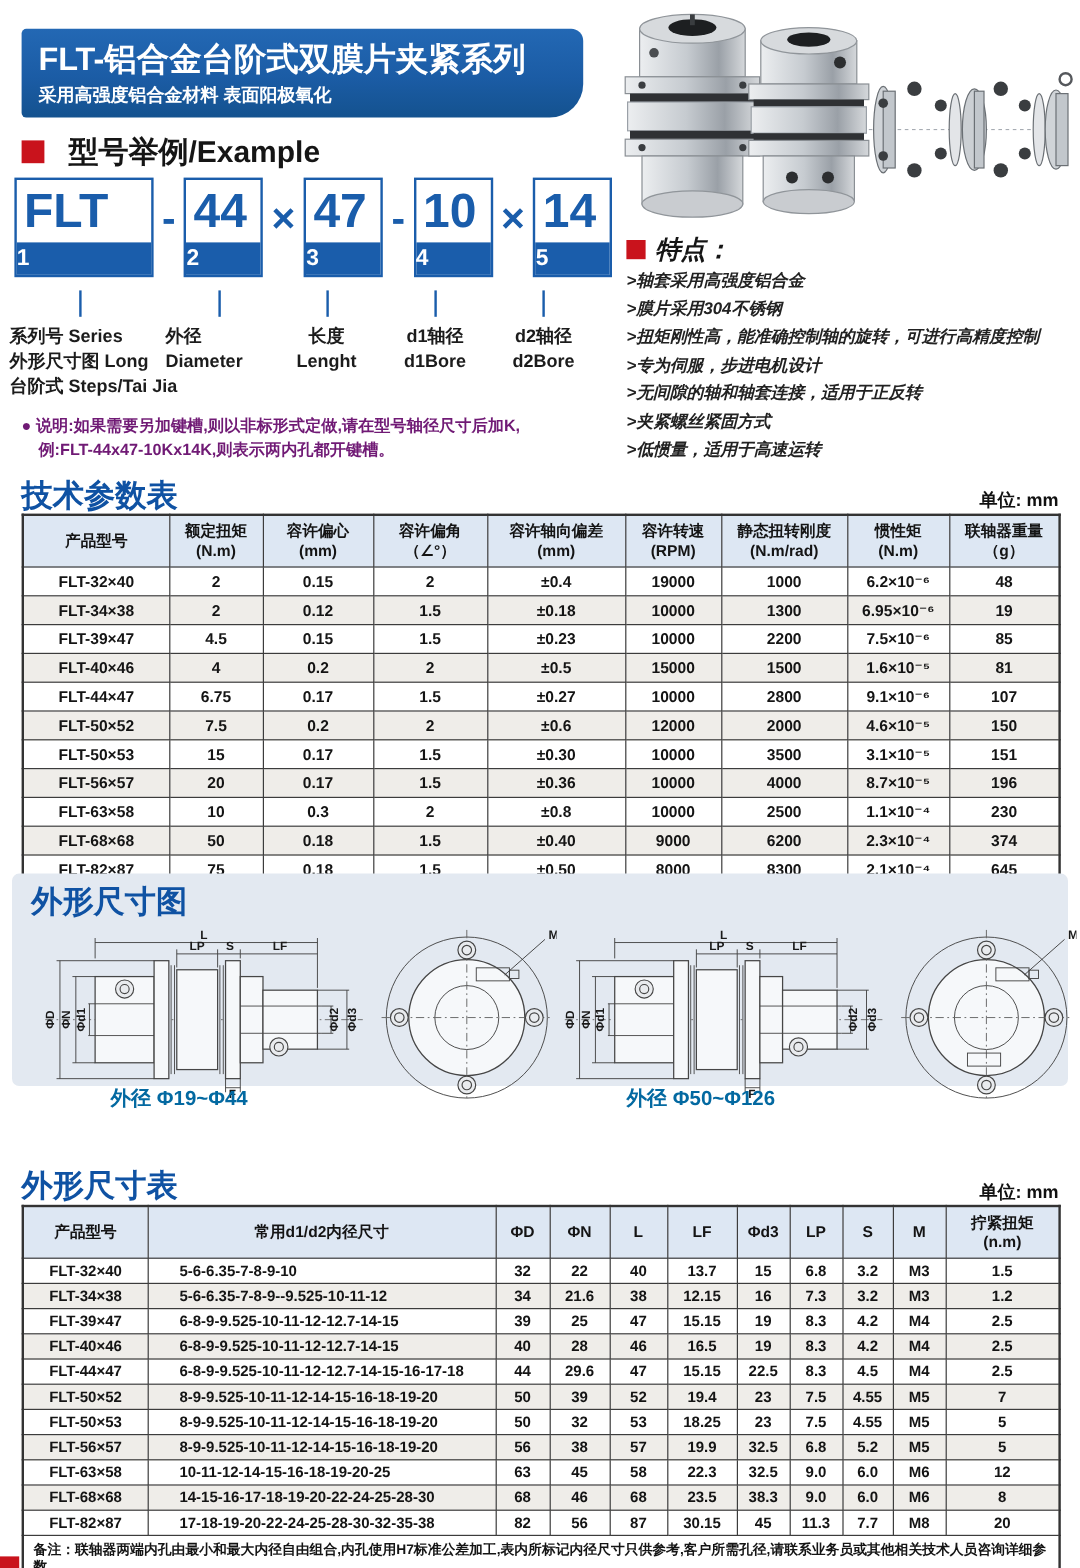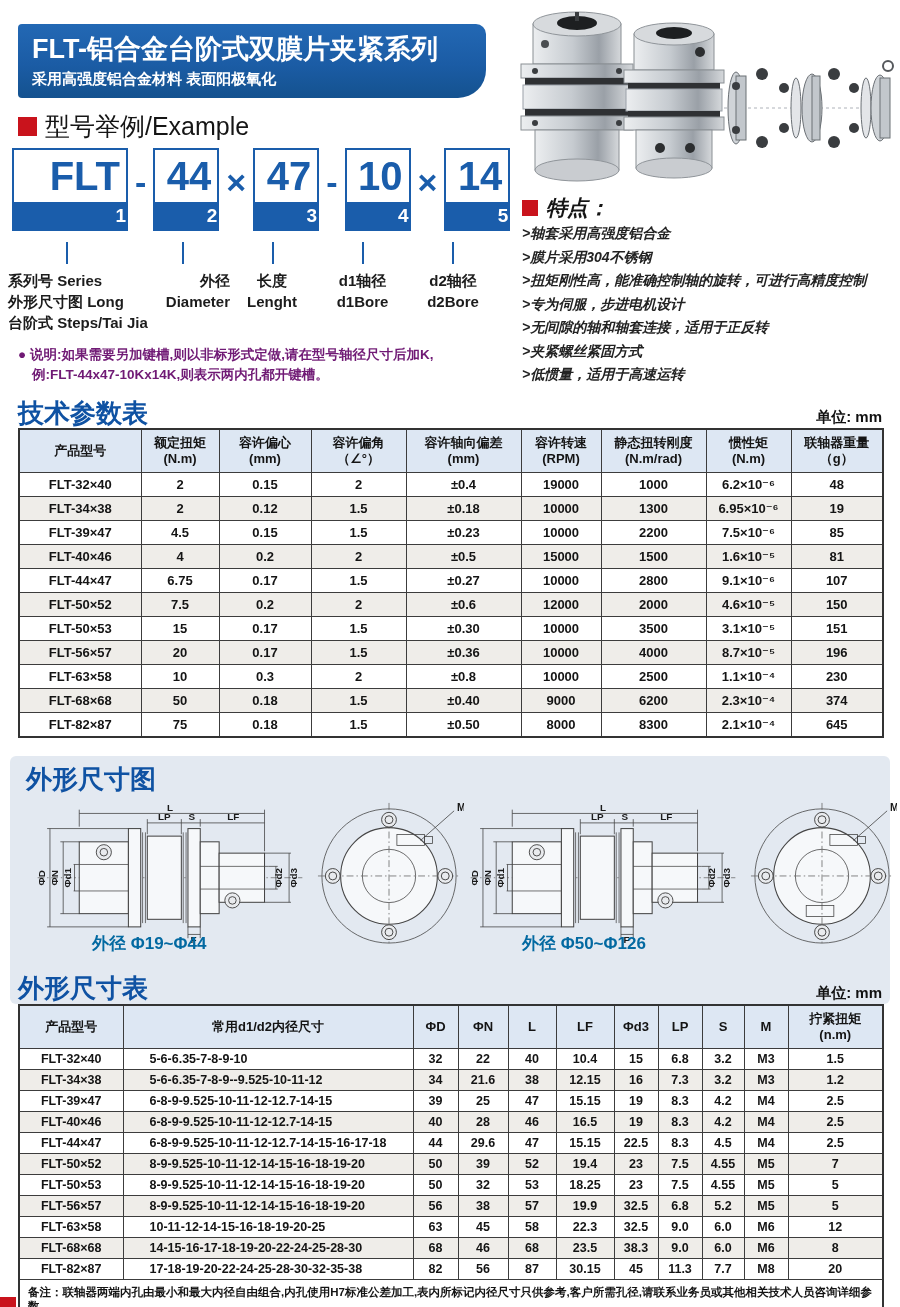--- a/index.html
+++ b/index.html
@@ -7,29 +7,29 @@
         font-family:"Liberation Sans","DejaVu Sans",sans-serif;color:#111;}
 
   
   .header-bar{position:absolute;left:18px;top:24px;width:468px;height:74px;
     background:linear-gradient(180deg,#2368b4 0%,#1b5ca5 55%,#14528f 100%);
     border-radius:4px 10px 28px 4px;box-sizing:border-box;padding:7px 14px 0 14px;}
   .header-title{color:#fff;font-size:27px;font-weight:bold;letter-spacing:0px;white-space:nowrap;}
   .header-sub{color:#fff;font-size:15px;font-weight:bold;margin-top:3px;}
 
   
-  .ex-heading{position:absolute;left:18px;top:110px;display:flex;align-items:center;gap:8px;
-    font-size:25px;font-weight:normal;color:#151515;}
+  .ex-heading{position:absolute;left:18px;top:110px;display:flex;align-items:center;gap:20px;
+    font-size:25px;font-weight:bold;color:#151515;}
   .red-sq{width:19px;height:19px;background:#c9131c;}
   .sec-title{position:absolute;color:#0f52a3;font-size:26px;font-weight:bold;}
   .unit-label{position:absolute;font-size:15px;font-weight:bold;color:#111;}
 
   
   .model-row{position:absolute;left:12px;top:148px;display:flex;align-items:flex-start;}
-  .m-box{border:2px solid #1a5dab;background:#fff;text-align:right;flex:none;}
+  .m-box{border:2px solid #1a5dab;background:#fff;text-align:left;flex:none;}
   .m-box .val{color:#1a5dab;font-weight:bold;font-size:40px;line-height:52px;padding:0 6px;}
   .m-box .num{background:#1a5dab;color:#fff;font-size:19px;font-weight:bold;line-height:27px;}
   .m-sep{color:#1a5dab;font-weight:bold;font-size:34px;line-height:40px;margin:14px 7px 0 7px;flex:none;}
   .conn{position:absolute;width:2px;height:22px;background:#1a5dab;top:242px;}
   .ex-label{position:absolute;top:270px;font-size:15px;font-weight:bold;color:#1c1c1c;line-height:21px;}
   .ex-note{position:absolute;left:18px;top:345px;width:505px;color:#701a75;
     font-size:13.5px;font-weight:bold;line-height:20px;}
   .ex-note .l2{margin-left:14px;}
 
   
@@ -45,21 +45,21 @@
   .ptable th{background:#dde7f3;font-size:13px;line-height:16px;white-space:pre-line;padding:5px 1px;}
   .ptable tr.alt td{background:#efede9;}
   .tech td{font-size:13px;padding:3.5px 2px;line-height:16px;}
   .dim td{font-size:12.5px;padding:2px 2px;line-height:16px;}
   .dim td.left{text-align:left;padding-left:26px;}
   .ptable td.note{text-align:left;font-size:11.5px;padding:5px 8px;background:#fff;line-height:14px;}
   .tech-wrap{position:absolute;left:18px;top:428px;}
   .dim-wrap{position:absolute;left:18px;top:1004px;}
 
   
-  .fig-panel{position:absolute;left:10px;top:756px;width:880px;height:248px;
+  .fig-panel{position:absolute;left:10px;top:728px;width:880px;height:177px;
     background:#e3e9f1;border-radius:6px;}
   .fig-title{position:absolute;left:16px;top:6px;color:#0f52a3;font-size:26px;font-weight:bold;}
   .fig-group{position:absolute;top:42px;display:flex;align-items:center;}
   .fig-caption{position:absolute;top:176px;font-size:17px;font-weight:bold;color:#0369a1;}
 
   svg .part{fill:#f6f8fa;stroke:#464646;stroke-width:1.1;}
   svg .thin{stroke:#464646;stroke-width:0.8;fill:none;}
   svg .cl{stroke:#666;stroke-width:0.8;stroke-dasharray:7 3 1.5 3;fill:none;}
   svg .dimln{stroke:#3f3f3f;stroke-width:0.8;fill:none;}
   svg text.dim-t{font-size:10.5px;font-weight:bold;fill:#1a1a1a;
@@ -180,21 +180,21 @@
   <div class="conn" style="left:182px"></div>
   <div class="conn" style="left:272px"></div>
   <div class="conn" style="left:362px"></div>
   <div class="conn" style="left:452px"></div>
 
   <div class="ex-label" style="left:8px;width:150px;text-align:left">
     <div>系列号 Series</div>
     <div>外形尺寸图 Long</div>
     <div>台阶式 Steps/Tai Jia</div>
   </div>
-  <div class="ex-label" style="left:138px;width:92px;text-align:right">
+  <div class="ex-label" style="left:138px;width:92px;text-align:left">
     <div>外径</div>
     <div>Diameter</div>
   </div>
   <div class="ex-label" style="left:232px;width:80px;text-align:center">
     <div>长度</div>
     <div>Lenght</div>
   </div>
   <div class="ex-label" style="left:320px;width:85px;text-align:center">
     <div>d1轴径</div>
     <div>d1Bore</div>
@@ -581,21 +581,21 @@
 (n.m)</th>
           </tr>
         </thead>
         <tbody>
           <tr>
             <td>FLT-32×40</td>
             <td class="left">5-6-6.35-7-8-9-10</td>
             <td>32</td>
             <td>22</td>
             <td>40</td>
-            <td>10.4</td>
+            <td>13.7</td>
             <td>15</td>
             <td>6.8</td>
             <td>3.2</td>
             <td>M3</td>
             <td>1.5</td>
           </tr>
           <tr class="alt">
             <td>FLT-34×38</td>
             <td class="left">5-6-6.35-7-8-9--9.525-10-11-12</td>
             <td>34</td>

